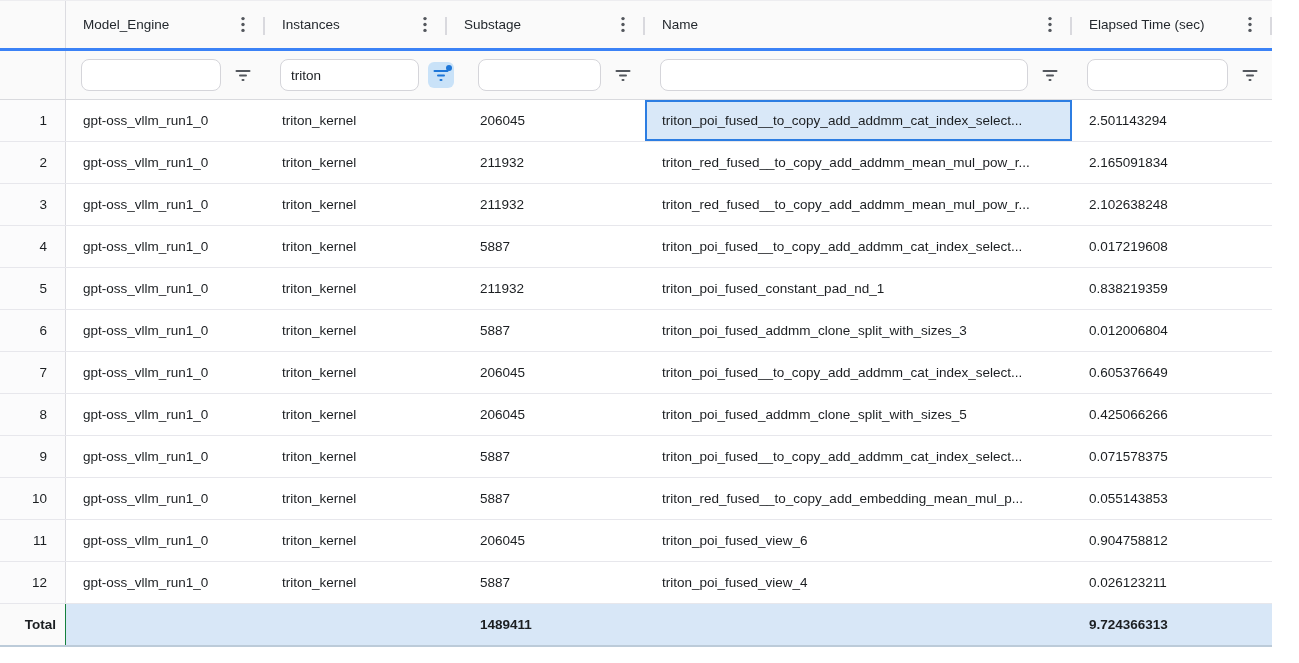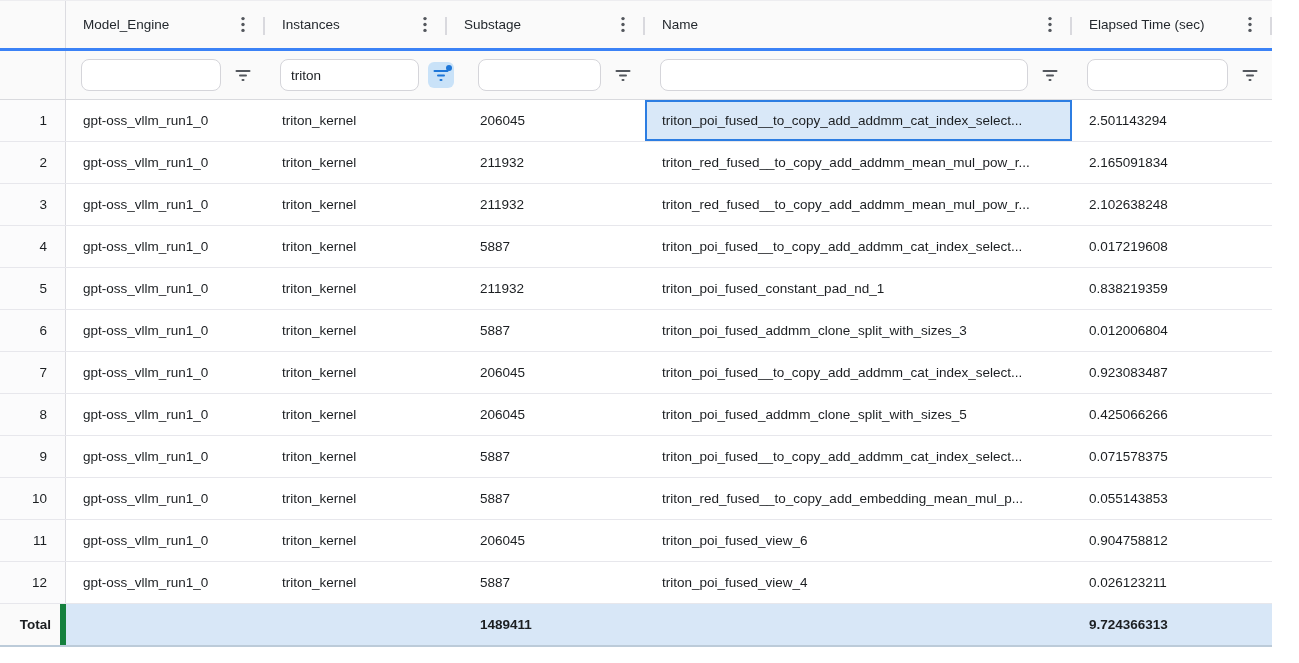--- a/index.html
+++ b/index.html
@@ -60,21 +60,21 @@
   .cell {
     display: flex; align-items: center; padding-left: 17px;
     white-space: nowrap; overflow: hidden; font-size: 13.5px;
   }
   .cell.selected { background: #d9e8f8; box-shadow: inset 0 0 0 2px #2c7de2; }
 
   
   .total-row { display: flex; height: 43px; border-bottom: 2px solid #bccbd9; }
   .total-row .c-rownum {
     display: flex; align-items: center; justify-content: flex-end;
-    padding-right: 9px; border-right: 6px solid #15803d; background: #fafafa; font-weight: 700;
+    padding-right: 9px; border-right: 1px solid #15803d; background: #fafafa; font-weight: 700;
   }
   .total-row .cell { background: #d8e7f7; font-weight: 700; }
 </style>
 </head>
 <body>
 
 <div class="grid">
   <div class="hdr-row">
     <div class="c-rownum"></div>
 
@@ -237,21 +237,21 @@
         <div class="cell w-instances">5887</div>
         <div class="cell w-name">triton_poi_fused_addmm_clone_split_with_sizes_3</div>
         <div class="cell w-elapsed">0.012006804</div>
       </div>
       <div class="body-row">
         <div class="c-rownum">7</div>
         <div class="cell w-model_engine">gpt-oss_vllm_run1_0</div>
         <div class="cell w-substage">triton_kernel</div>
         <div class="cell w-instances">206045</div>
         <div class="cell w-name">triton_poi_fused__to_copy_add_addmm_cat_index_select...</div>
-        <div class="cell w-elapsed">0.923083487</div>
+        <div class="cell w-elapsed">0.605376649</div>
       </div>
       <div class="body-row">
         <div class="c-rownum">8</div>
         <div class="cell w-model_engine">gpt-oss_vllm_run1_0</div>
         <div class="cell w-substage">triton_kernel</div>
         <div class="cell w-instances">206045</div>
         <div class="cell w-name">triton_poi_fused_addmm_clone_split_with_sizes_5</div>
         <div class="cell w-elapsed">0.425066266</div>
       </div>
       <div class="body-row">

